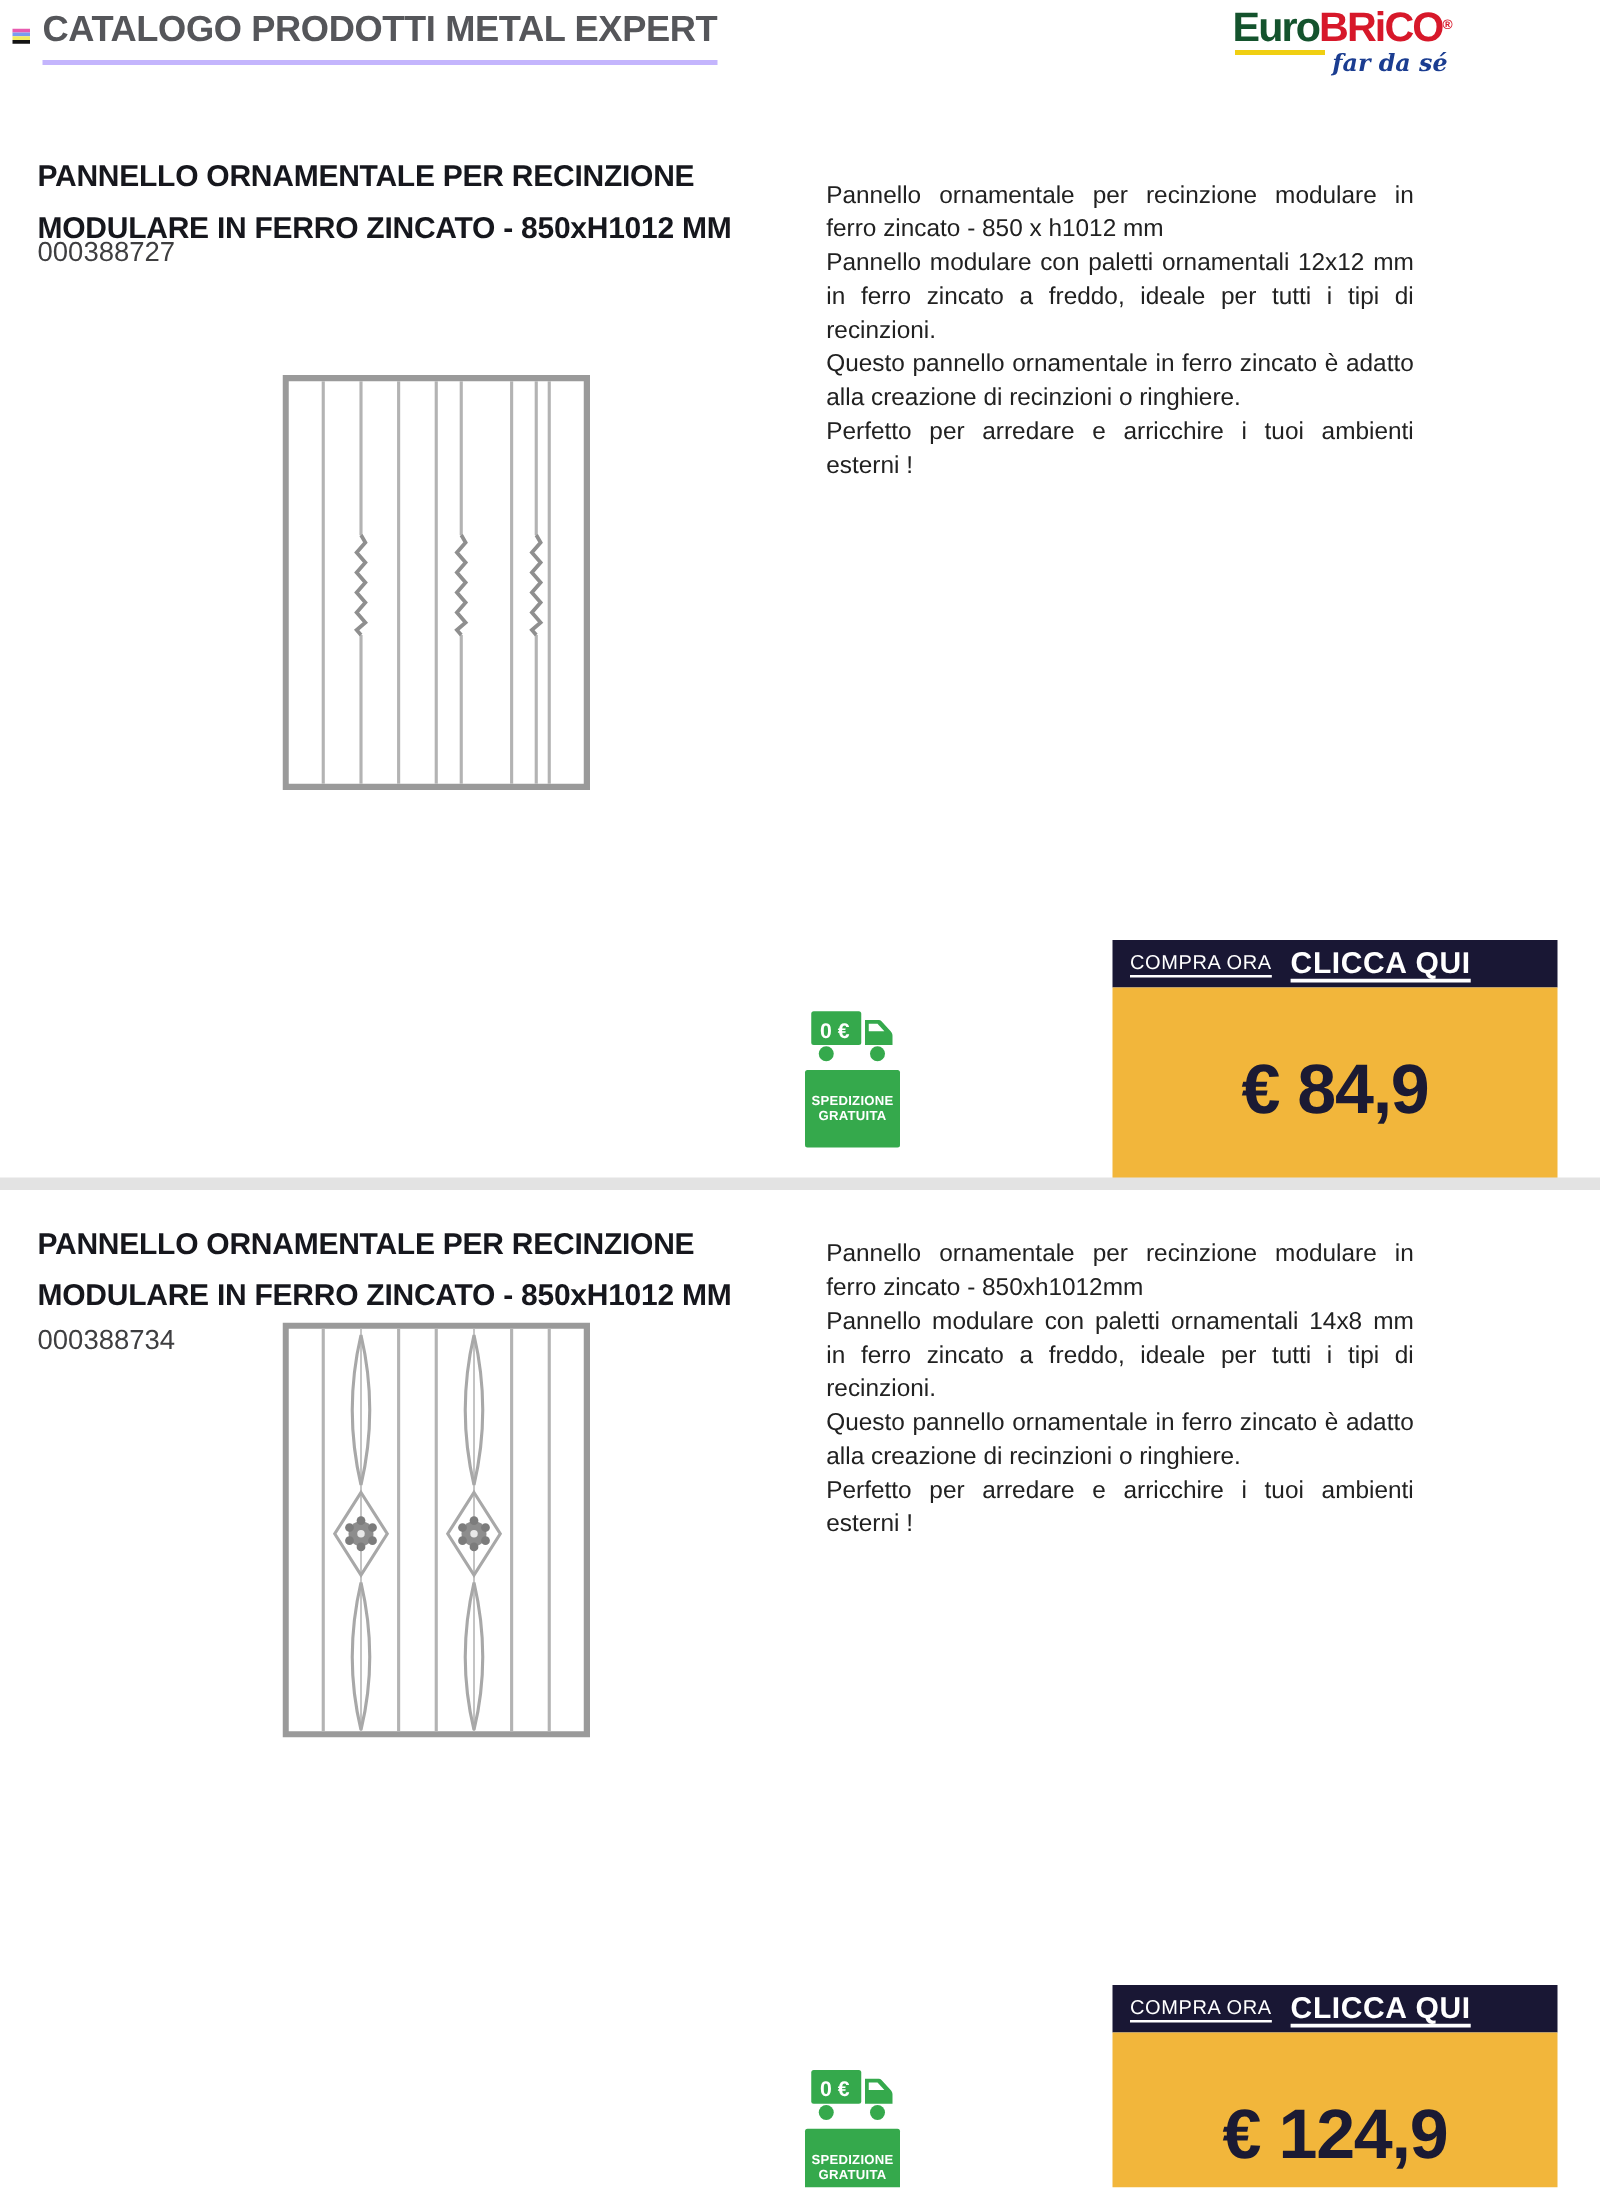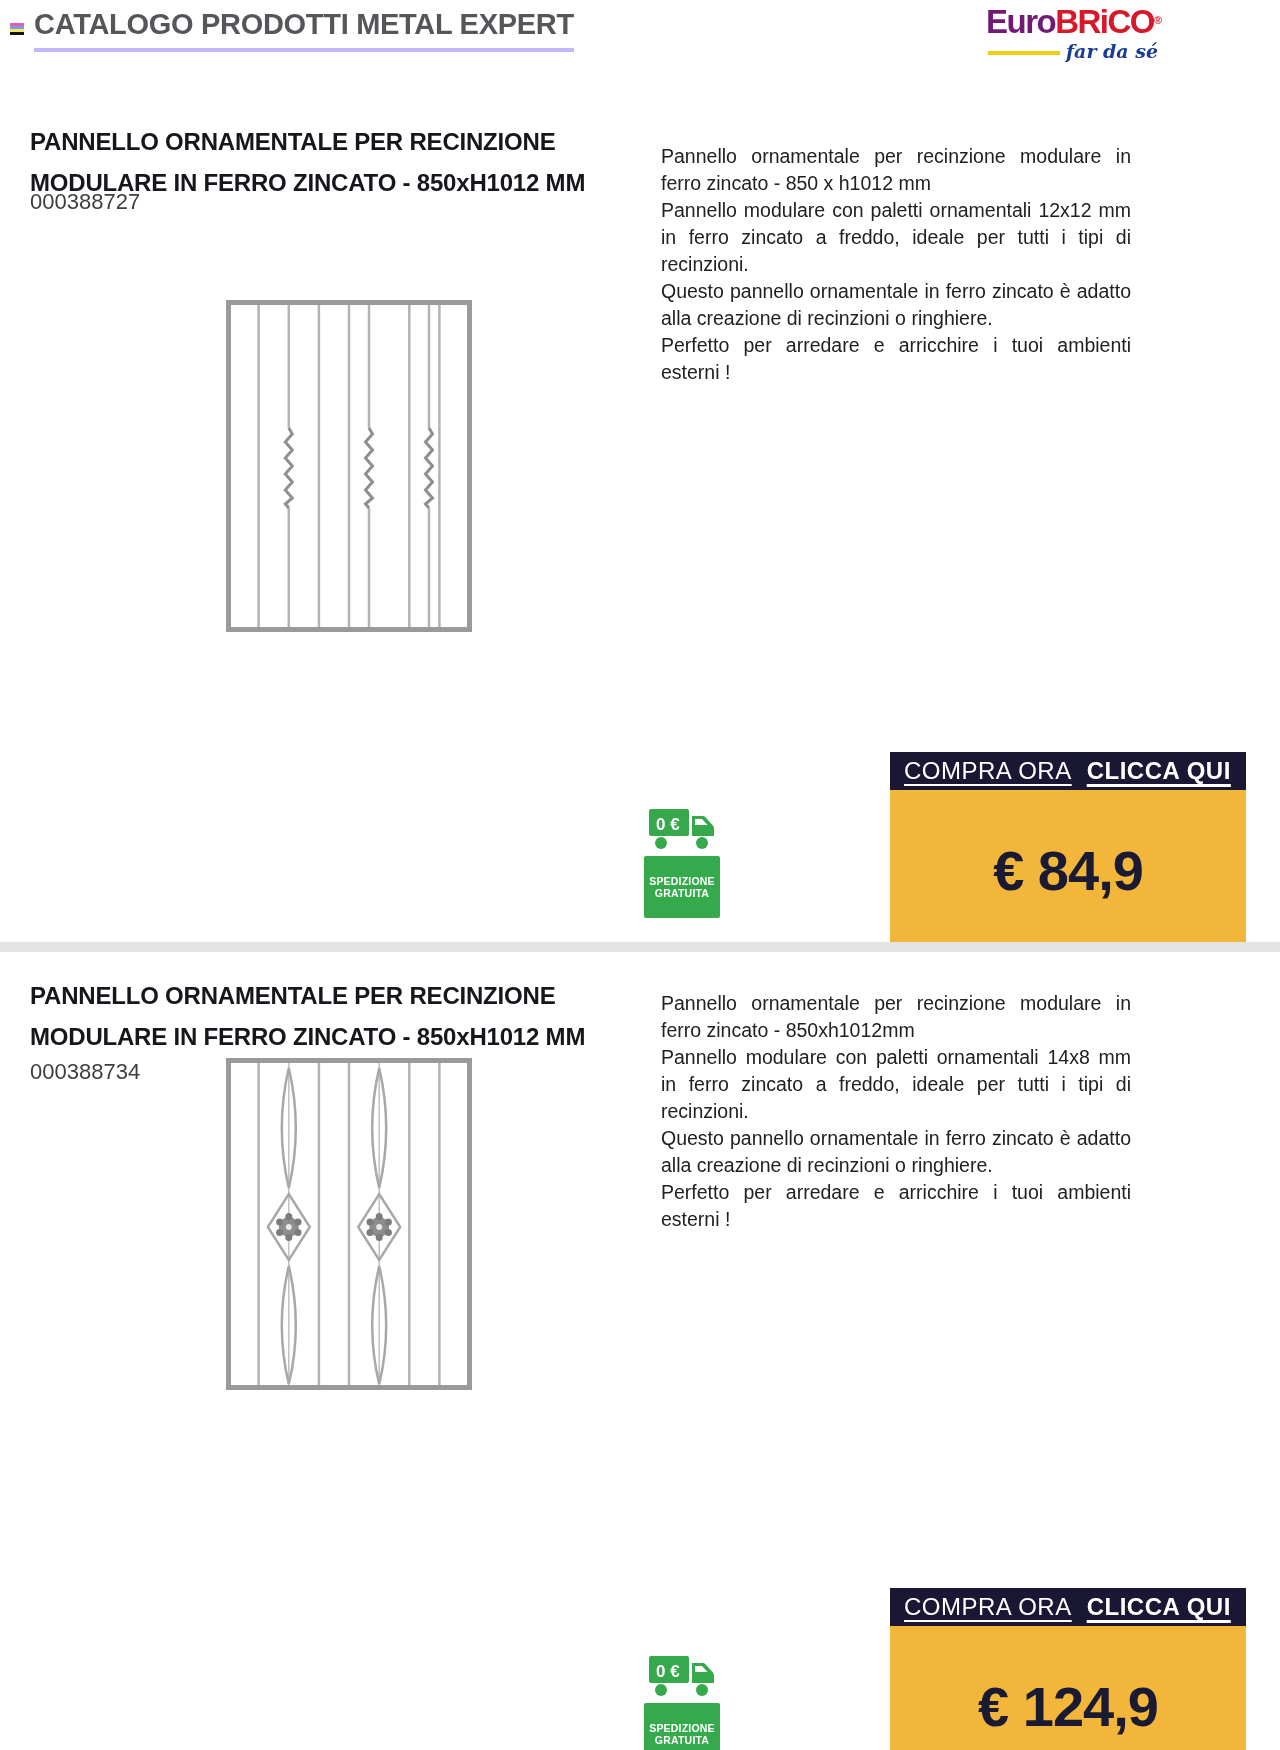--- a/index.html
+++ b/index.html
@@ -18,24 +18,24 @@
   .st-black{background:#141414;}
 
   .page-title{
     position:absolute;left:34px;top:8px;margin:0;
     font-size:29px;font-weight:700;color:#55565a;letter-spacing:-0.3px;
     border-bottom:4px solid #c4b5fd;padding-bottom:7px;white-space:nowrap;
   }
 
   .logo{position:absolute;left:986px;top:4px;width:172px;}
   .logo-text{font-size:33px;font-weight:800;letter-spacing:-1.5px;line-height:36px;white-space:nowrap;position:relative;}
-  .logo-euro{color:#701a75;}
+  .logo-euro{color:#14532d;}
   .logo-brico{color:#d7182a;}
   .logo-reg{color:#d7182a;font-size:11px;vertical-align:top;position:relative;top:-2px;}
-  .logo-under{display:flex;align-items:flex-end;margin-top:0;}
+  .logo-under{display:flex;align-items:flex-start;margin-top:0;}
   .logo-bar{flex:1;height:4px;background:#f0cf12;margin:0 6px 7px 2px;}
   .logo-tag{font-family:"DejaVu Serif",serif;font-style:italic;font-weight:700;color:#1b3d91;font-size:19px;white-space:nowrap;}
 
   
   .prod-title{position:absolute;left:30px;width:600px;font-weight:700;
     font-size:24px;line-height:41px;color:#16171d;letter-spacing:-0.2px;}
   .prod-title span{display:block;}
   .prod-code{position:absolute;left:30px;font-size:22px;color:#3e3e40;}
   .prod-desc{position:absolute;left:661px;width:470px;font-size:19.5px;line-height:27px;
     color:#212121;text-align:justify;}
@@ -54,21 +54,21 @@
   .ship svg{display:block;margin:0 auto;}
   .ship-label{margin-top:6px;background:#35a94c;color:#fff;font-weight:700;
     font-size:10.5px;line-height:12px;padding:19px 2px;border-radius:2px;letter-spacing:0.2px;}
   .ship-label span{display:block;}
 
   
   .cta{position:absolute;left:890px;width:356px;}
   .p1-cta{top:752px;}     .p2-cta{top:1588px;}
   .cta-bar{height:38px;background:#191734;display:flex;align-items:center;
     padding-left:14px;box-sizing:border-box;cursor:pointer;}
-  .cta-bar .l1{color:#fff;font-size:24px;font-weight:400;letter-spacing:0.5px;
+  .cta-bar .l1{color:#fff;font-size:16px;font-weight:400;letter-spacing:0.5px;
     text-decoration:underline;text-underline-offset:5px;text-decoration-thickness:2px;margin-right:15px;}
   .cta-bar .l2{color:#fff;font-size:24px;font-weight:800;letter-spacing:0.5px;
     text-decoration:underline;text-underline-offset:5px;text-decoration-thickness:2.5px;}
   .price{height:160px;background:#f2b63b;display:flex;align-items:center;justify-content:center;
     font-size:56px;font-weight:800;color:#1b1a33;letter-spacing:-1px;}
 
   .divider{position:absolute;left:0;top:942px;width:1280px;height:10px;background:#e3e3e3;}
 </style>
 </head>
 <body>

